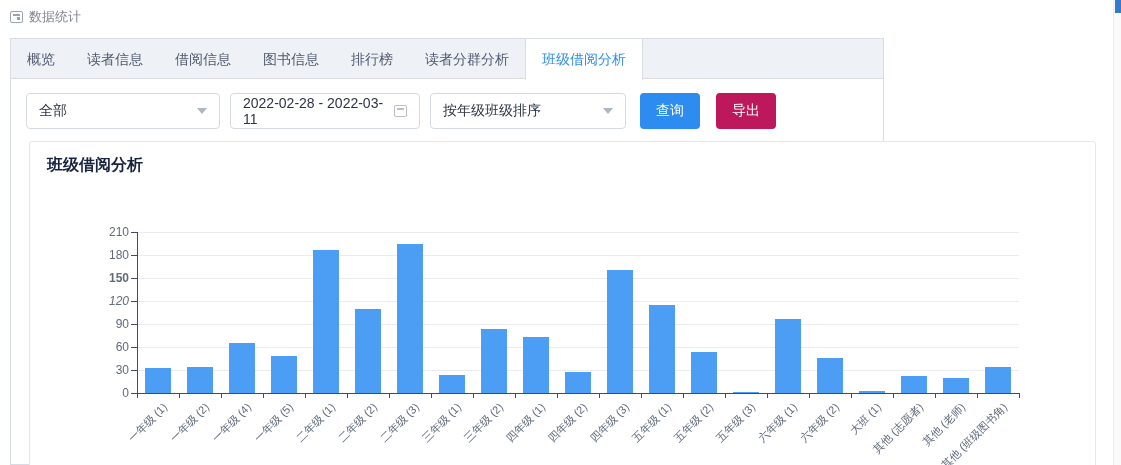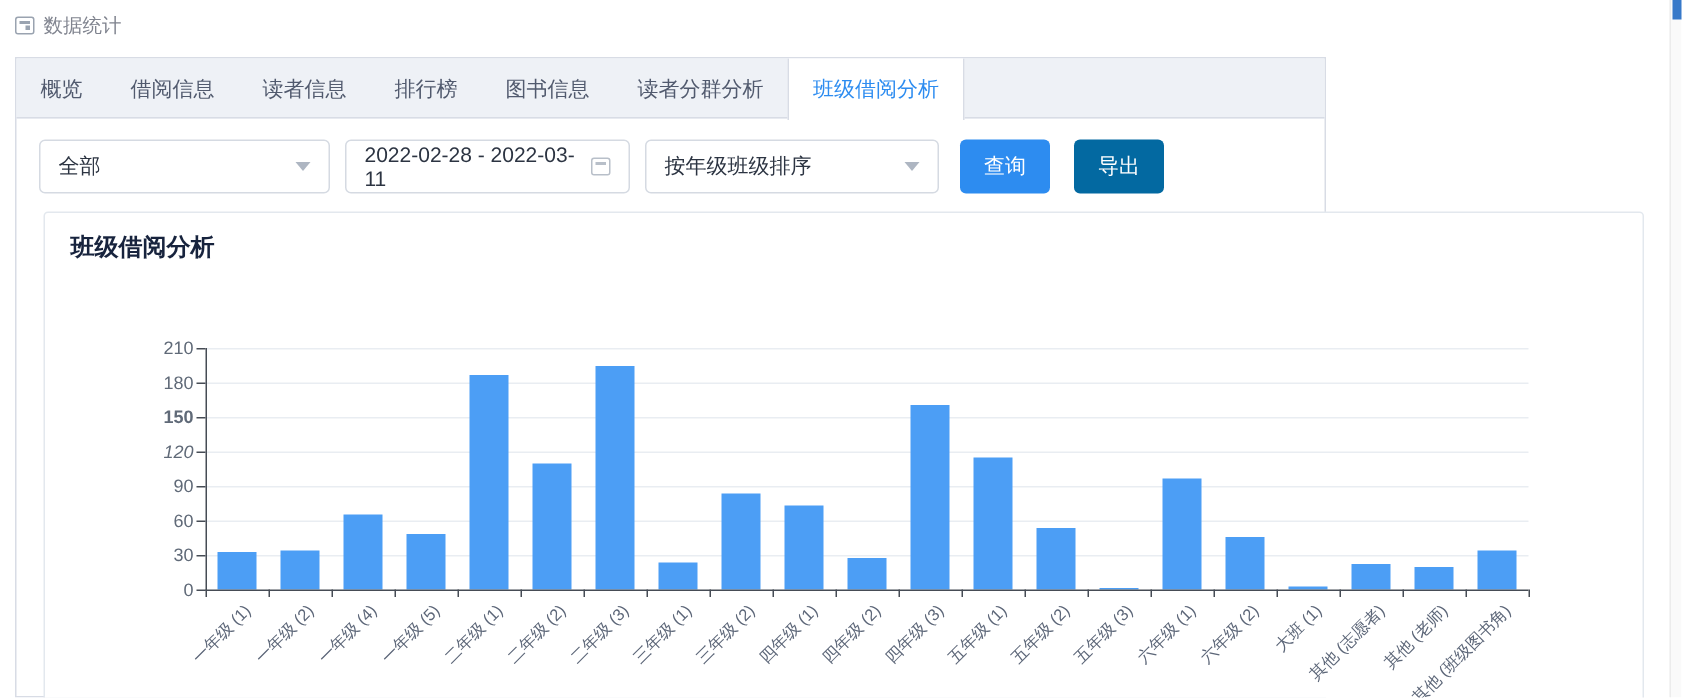--- a/index.html
+++ b/index.html
@@ -30,21 +30,21 @@
   .sel1 { width:194px;font-family:Liberation Serif, serif; }
   .date { width:190px; margin-left:10px; }
   .sel2 { width:196px; margin-left:10px; }
   .caret { width:0; height:0; border-left:5px solid transparent; border-right:5px solid transparent;
     border-top:6px solid #aeb6c2; display:inline-block; }
   .cal-icon2 { width:13px; height:12px; border:1px solid #b8bfc9; border-radius:2px; position:relative; display:inline-block; }
   .cal-icon2::before { content:""; position:absolute; left:2px; right:2px; top:2px; height:2px; background:#b8bfc9; }
   .btn { height:36px; border:none; border-radius:4px; color:#fff; font-size:14px;
     padding:0 16px; cursor:pointer; }
   .btn-query { background:#2d8cf0; margin-left:14px; }
-  .btn-export { background:#0369a1; margin-left:16px; }
+  .btn-export { background:#be185d; margin-left:16px; }
 
   
   .chart-card { position:absolute; left:18px; top:102px; width:1067px; height:345px;
     border:1px solid #e3e8ee; border-radius:3px; background:#fff; }
   .chart-title { padding:13px 0 0 17px; font-size:16px; font-weight:bold; color:#17233d; }
 
   .plot { position:absolute; left:107px; top:90px; width:882px; height:161px; }
   .gridline { position:absolute; left:0; width:882px; height:1px; background:#e9edf2; }
   .yaxis { position:absolute; left:0; top:0; width:1px; height:162px; background:#464c55; z-index:3; }
   .xaxis { position:absolute; left:0; top:161px; width:882px; height:1px; background:#464c55; z-index:3; }
@@ -65,24 +65,24 @@
 <body>
 
 <div class="breadcrumb">
   <span class="cal-icon"></span>
   <span>数据统计</span>
 </div>
 
 <div class="tabs-card">
   <div class="tab-header">
     <div class="tab">概览</div>
+    <div class="tab">读者信息</div>
     <div class="tab">借阅信息</div>
-    <div class="tab">读者信息</div>
+    <div class="tab">图书信息</div>
     <div class="tab">排行榜</div>
-    <div class="tab">图书信息</div>
     <div class="tab">读者分群分析</div>
     <div class="tab active">班级借阅分析</div>
   </div>
 
   <div class="filter-row">
     <div class="field sel1">
       <span>全部</span>
       <span class="caret"></span>
     </div>
     <div class="field date">

